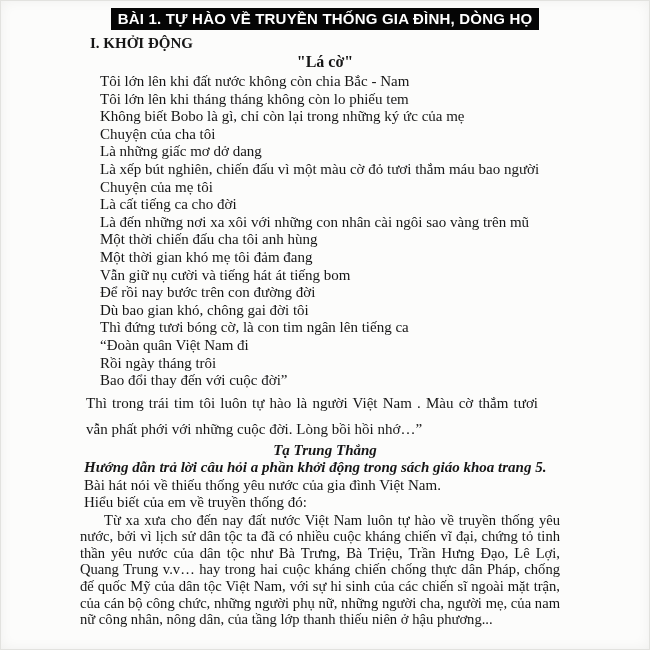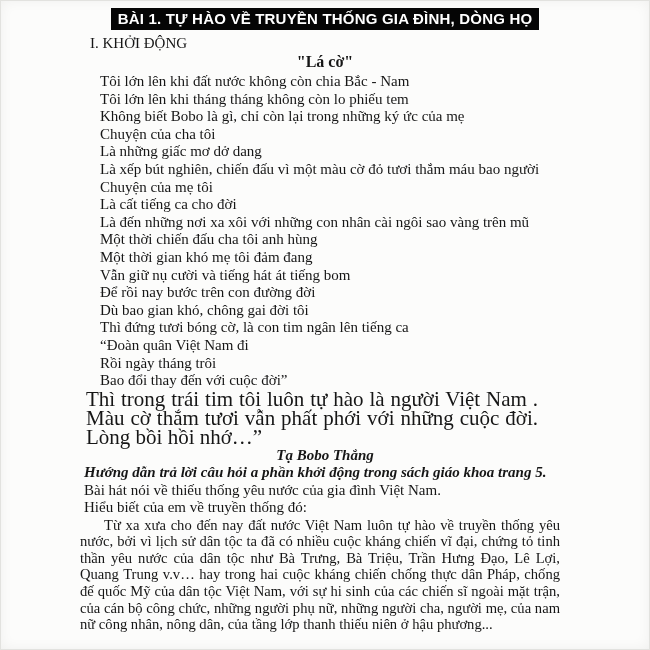--- a/index.html
+++ b/index.html
@@ -25,41 +25,41 @@
     color: #ffffff;
     font-family: "Liberation Sans", "DejaVu Sans", sans-serif;
     font-weight: bold;
     font-size: 15px;
     line-height: 16px;
     padding: 3px 7px 3px 7px;
     letter-spacing: 0.2px;
   }
   .section-heading {
     margin: 5px 0 0 90px;
-    font-weight: normal;
+    font-weight: bold;
     font-size: 15px;
     line-height: 16px;
   }
   .song-title {
     margin-top: 2px;
     text-align: center;
     font-weight: bold;
     font-size: 16px;
     line-height: 18px;
   }
   .lyrics { margin: 2px 0 0 100px; }
   .lyric-line {
     font-size: 15px;
     line-height: 17.6px;
     white-space: nowrap;
   }
   .closing-para {
     margin: 0 112px 0 86px;
-    font-size: 21px;
-    line-height: 19px;
+    font-size: 15px;
+    line-height: 26px;
     text-align: justify;
   }
   .author-line {
     text-align: center;
     font-weight: bold;
     font-style: italic;
     font-size: 15px;
     line-height: 17.5px;
   }
   .guide-heading {
@@ -111,21 +111,21 @@
       <div class="lyric-line">Để rồi nay bước trên con đường đời</div>
       <div class="lyric-line">Dù bao gian khó, chông gai đời tôi</div>
       <div class="lyric-line">Thì đứng tươi bóng cờ, là con tim ngân lên tiếng ca</div>
       <div class="lyric-line">“Đoàn quân Việt Nam đi</div>
       <div class="lyric-line">Rồi ngày tháng trôi</div>
       <div class="lyric-line">Bao đổi thay đến với cuộc đời”</div>
     </div>
 
   <div class="closing-para">Thì trong trái tim tôi luôn tự hào là người Việt Nam . Màu cờ thắm tươi vẫn phất phới với những cuộc đời. Lòng bồi hồi nhớ…”</div>
 
-  <div class="author-line">Tạ Bobo Thắng</div>
+  <div class="author-line">Tạ Trung Thắng</div>
 
   <div class="guide-heading">Hướng dẫn trả lời câu hỏi a phần khởi động trong sách giáo khoa trang 5.</div>
 
   <div class="guide-answer">Bài hát nói về thiếu thống yêu nước của gia đình Việt Nam.</div>
 
 
   <div class="guide-intro">Hiểu biết của em về truyền thống đó:</div>
 
   <div class="long-answer">Từ xa xưa cho đến nay đất nước Việt Nam luôn tự hào về truyền thống yêu nước, bởi vì lịch sử dân tộc ta đã có nhiều cuộc kháng chiến vĩ đại, chứng tỏ tinh thần yêu nước của dân tộc như Bà Trưng, Bà Triệu, Trần Hưng Đạo, Lê Lợi, Quang Trung v.v… hay trong hai cuộc kháng chiến chống thực dân Pháp, chống đế quốc Mỹ của dân tộc Việt Nam, với sự hi sinh của các chiến sĩ ngoài mặt trận, của cán bộ công chức, những người phụ nữ, những người cha, người mẹ, của nam nữ công nhân, nông dân, của tầng lớp thanh thiếu niên ở hậu phương...</div>
 

